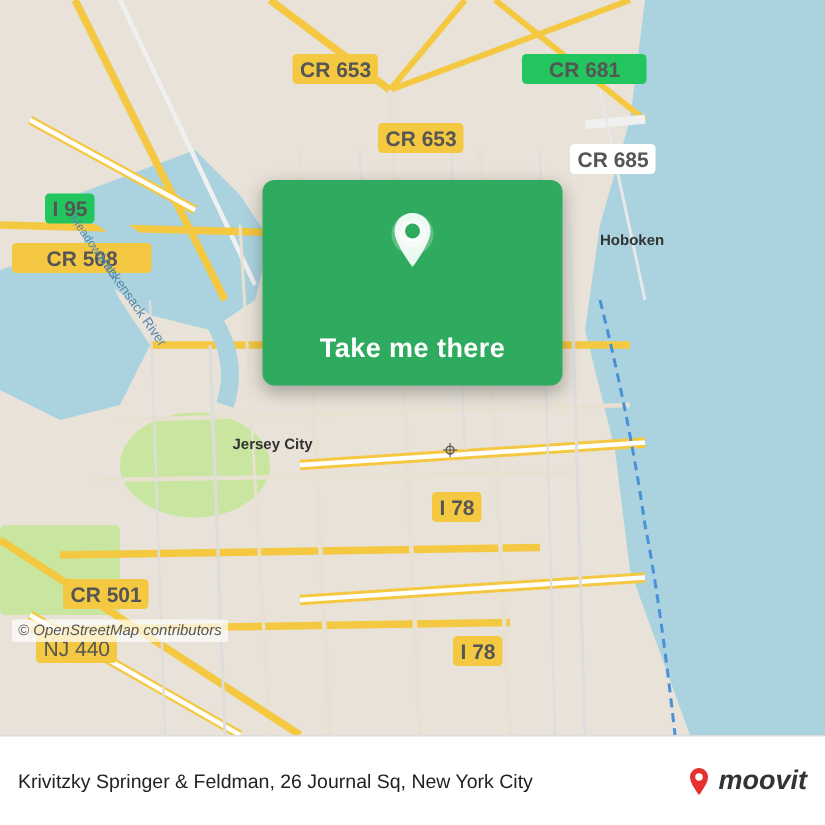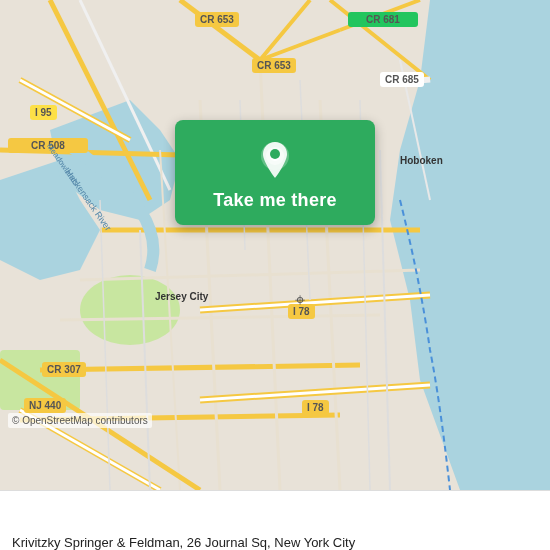--- a/index.html
+++ b/index.html
@@ -22,26 +22,27 @@
     
     .map-label {
       position: absolute;
       font-size: 10px;
       font-weight: bold;
       color: #333;
       white-space: nowrap;
     }
     .map-label-road {
       position: absolute;
-      font-size: 10px;
+      font-size: 14px;
       color: #555;
       white-space: nowrap;
       background: rgba(255,255,255,0.5);
       padding: 1px 2px;
       border-radius: 2px;
+      margin-top: 24px;
     }
 
     
     #cta-overlay {
       position: absolute;
       top: 120px;
       left: 155px;
       width: 240px;
       display: flex;
       flex-direction: column;
@@ -65,29 +66,30 @@
       width: 44px;
       height: 44px;
       margin-bottom: 8px;
     }
 
     .cta-text {
       color: white;
       font-size: 18px;
       font-weight: 600;
       letter-spacing: 0.3px;
+      margin-top: 32px;
     }
 
     
     #bottom-bar {
       width: 550px;
       height: 60px;
       background: white;
       display: flex;
-      align-items: flex-end;
+      align-items: center;
       padding: 0 12px;
       border-top: 1px solid #ddd;
     }
 
     .bottom-text {
       font-size: 13px;
       color: #222;
       flex: 1;
     }
 
@@ -106,20 +108,21 @@
 
     .copyright-text {
       position: absolute;
       bottom: 62px;
       left: 8px;
       font-size: 10px;
       color: #555;
       background: rgba(255,255,255,0.7);
       padding: 2px 4px;
       border-radius: 2px;
+      font-style: italic;
     }
   </style>
 </head>
 <body>
 
 <div id="map-container">
 
   <svg width="550" height="490" xmlns="http://www.w3.org/2000/svg" style="position:absolute;top:0;left:0;">
 
     <rect width="550" height="490" fill="#e8e2d8"></rect>
@@ -185,25 +188,25 @@
   </svg>
 
   <div class="map-label" style="top:255px; left:155px;margin-top:36px;">Jersey City</div>
   <div class="map-label" style="top:155px; left:400px;">Hoboken</div>
 
   <div class="map-label-road" style="top:12px; left:195px; background:#f5c842; padding:2px 5px; border-radius:3px; font-weight:bold;">CR 653</div>
   <div class="map-label-road" style="top:58px; left:252px; background:#f5c842; padding:2px 5px; border-radius:3px; font-weight:bold;">CR 653</div>
   <div class="map-label-road" style="top:12px; left:348px; background:#22c55e; padding:2px 18px; border-radius:3px; font-weight:bold;">CR 681</div>
   <div class="map-label-road" style="top:72px; left:380px; background:#ffffff; padding:2px 5px; border-radius:3px; font-weight:bold;">CR 685</div>
   <div class="map-label-road" style="top:138px; left:8px; background:#f5c842; padding:2px 23px; border-radius:3px; font-weight:bold;">CR 508</div>
-  <div class="map-label-road" style="top:362px; left:42px; background:#f5c842; padding:2px 5px; border-radius:3px; font-weight:bold;">CR 307</div>
-  <div class="map-label-road" style="top:398px; left:24px; background:#f5c842; padding:2px 5px; border-radius:3px; font-weight:bold;">NJ 440</div>
+  <div class="map-label-road" style="top:362px; left:42px; background:#f5c842; padding:2px 5px; border-radius:3px; font-weight:bold;">CR 501</div>
+  <div class="map-label-road" style="top:398px; left:24px; background:#f5c842; padding:2px 5px; border-radius:3px; font-weight:normal;">NJ 440</div>
   <div class="map-label-road" style="top:304px; left:288px; background:#f5c842; padding:2px 5px; border-radius:3px; font-weight:bold;">I 78</div>
   <div class="map-label-road" style="top:400px; left:302px; background:#f5c842; padding:2px 5px; border-radius:3px; font-weight:bold;">I 78</div>
-  <div class="map-label-road" style="top:105px; left:30px; background:#fde047; padding:2px 5px; border-radius:3px; font-weight:bold;">I 95</div>
+  <div class="map-label-road" style="top:105px; left:30px; background:#22c55e; padding:2px 5px; border-radius:3px; font-weight:bold;">I 95</div>
 
   <div style="position:absolute; top:195px; left:52px; font-size:9px; color:#5588aa; transform:rotate(55deg); white-space:nowrap;">Hackensack River</div>
   <div style="position:absolute; top:160px; left:38px; font-size:8px; color:#5588aa; transform:rotate(55deg); white-space:nowrap;">Meadowlands</div>
 
   <div style="position:absolute; top:290px; left:295px; font-size:18px; color:#555;">⌖</div>
 
   <div id="cta-overlay">
     <button id="cta-button">
 
       <svg class="pin-icon" viewBox="0 0 44 44" fill="none" xmlns="http://www.w3.org/2000/svg">
@@ -216,13 +219,21 @@
       <span class="cta-text">Take me there</span>
     </button>
   </div>
 
   <div class="copyright-text">© OpenStreetMap contributors</div>
 </div>
 
 <div id="bottom-bar">
   <span class="bottom-text">Krivitzky Springer &amp; Feldman, 26 Journal Sq, New York City</span>
 
+  <div class="moovit-logo">
+
+    <svg width="22" height="22" viewBox="0 0 22 22">
+      <path d="M11 2C7.69 2 5 4.69 5 8C5 12.5 11 20 11 20C11 20 17 12.5 17 8C17 4.69 14.31 2 11 2Z" fill="#e63030"></path>
+      <circle cx="11" cy="8" r="2.5" fill="white"></circle>
+    </svg>
+    <span class="moovit-text">moovit</span>
+  </div>
 </div>
 
 </body></html>

